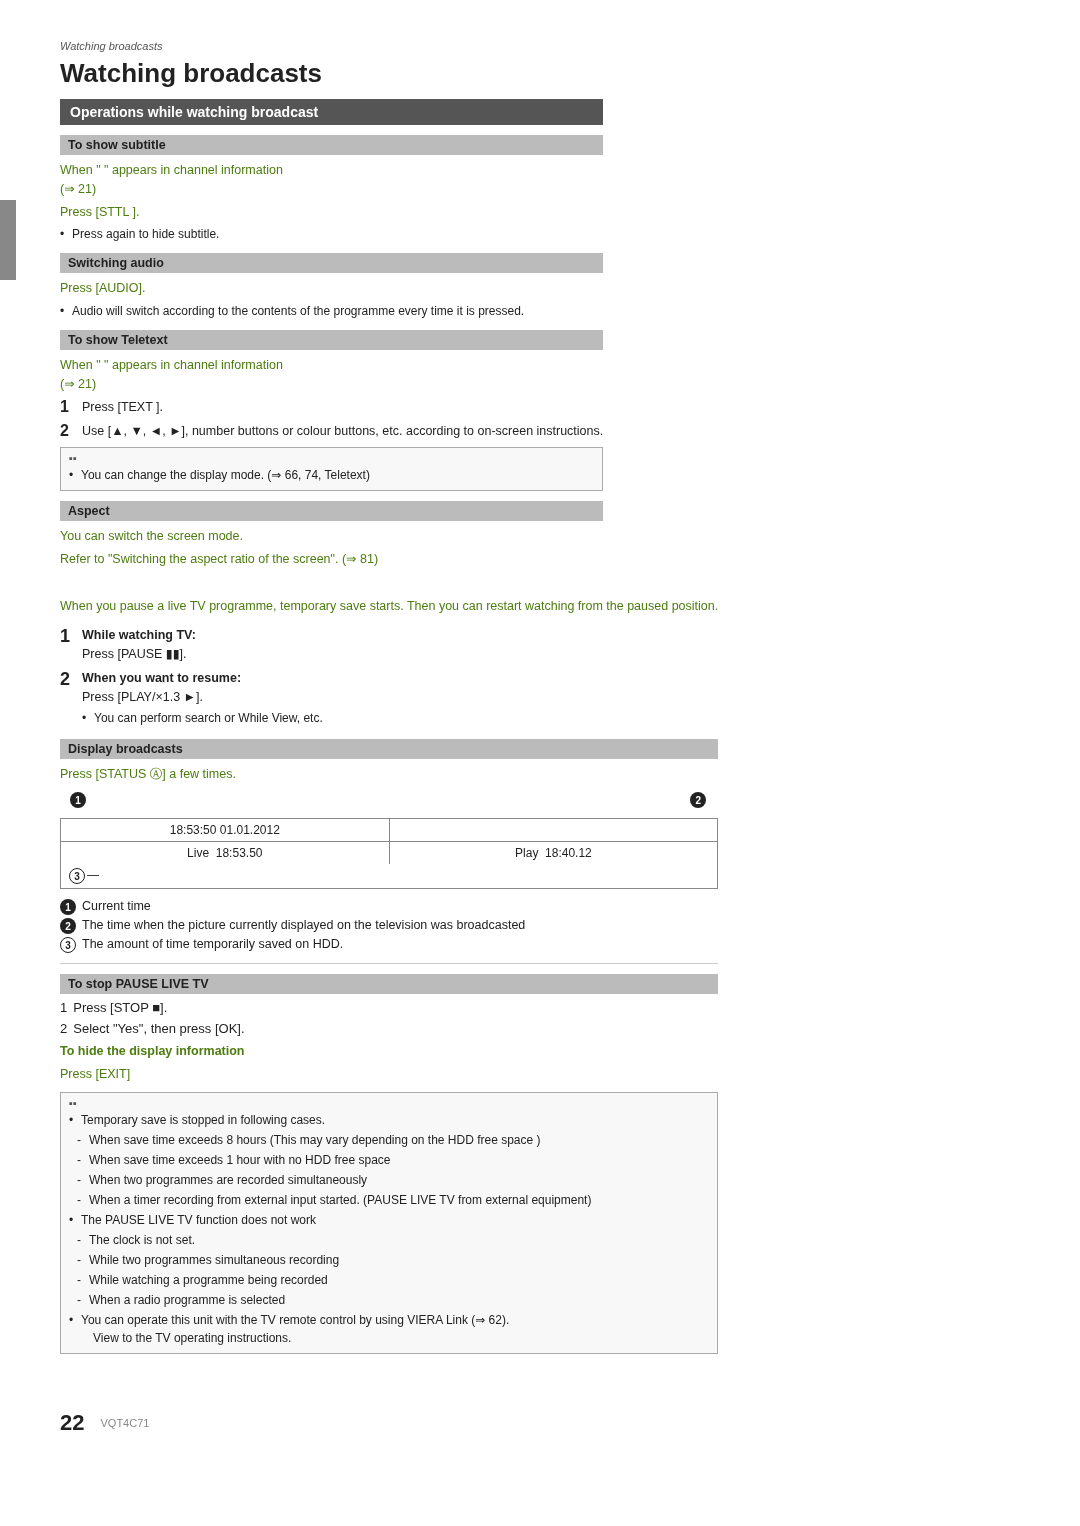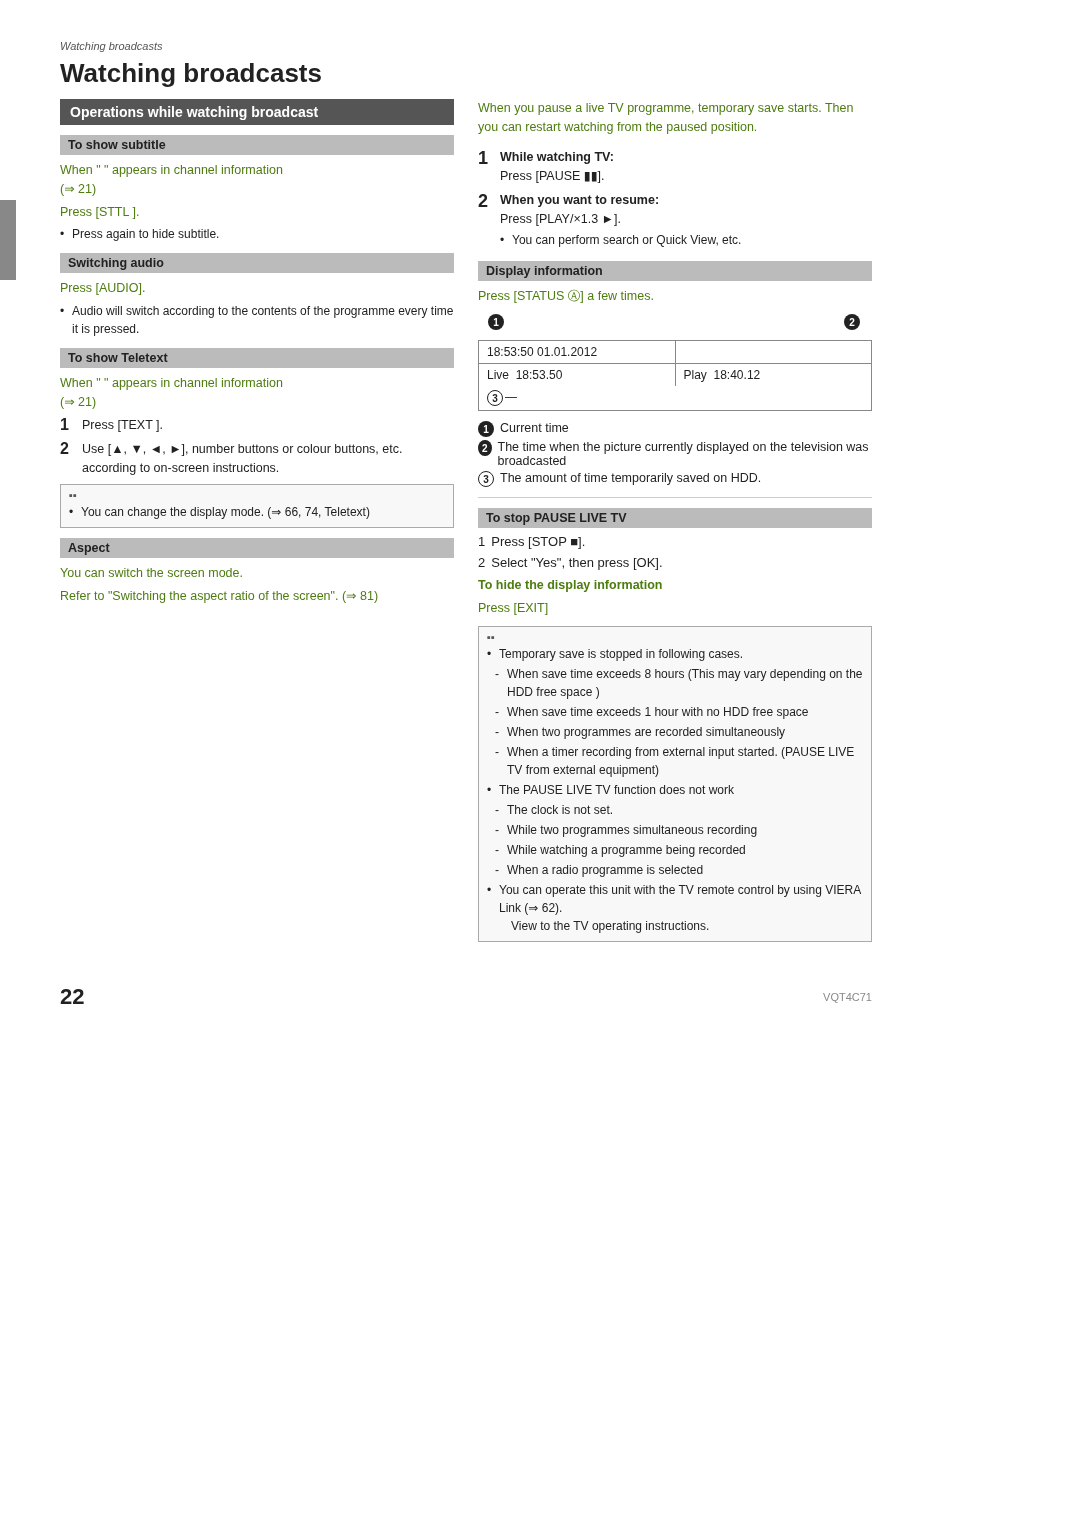--- a/index.html
+++ b/index.html
@@ -28,20 +28,21 @@
     .page-title {
       font-size: 26px;
       font-weight: bold;
       color: #222;
       margin-bottom: 10px;
     }
     .two-col {
       display: flex;
       gap: 24px;
       align-items: flex-start;
+      flex-direction: column;
     }
     .left-col {
       flex: 1;
       min-width: 0;
     }
     .right-col {
       flex: 1;
       min-width: 0;
     }
     .section-header-dark {
@@ -131,20 +132,21 @@
     }
     .divider {
       border: none;
       border-top: 1px solid #ccc;
       margin: 10px 0;
     }
     .display-info-box {
       border: 1px solid #888;
       margin: 10px 0;
       font-size: 12px;
+      text-align: center;
     }
     .display-info-inner {
       display: flex;
       border-bottom: 1px solid #888;
     }
     .display-info-top {
       padding: 4px 8px;
       border-right: 1px solid #888;
       flex: 1;
       position: relative;
@@ -178,23 +180,22 @@
       left: 0;
       top: 200px;
       width: 16px;
       height: 80px;
       background: #888;
     }
     .page-footer {
       display: flex;
       align-items: center;
       gap: 16px;
-      margin-top: 30px;
+      margin-top: 44px;
       padding-top: 6px;
-      justify-content: space-between;
     }
     .page-num {
       font-size: 22px;
       font-weight: bold;
       color: #222;
     }
     .vqt-code {
       font-size: 11px;
       color: #888;
     }
@@ -276,25 +277,25 @@
         <div class="step-content">
           <span class="bold">While watching TV:</span><br>
           Press [PAUSE ▮▮].
         </div>
       </div>
       <div class="numbered-step">
         <span class="step-num" style="font-size:18px; font-weight:bold;">2</span>
         <div class="step-content">
           <span class="bold">When you want to resume:</span><br>
           Press [PLAY/×1.3 ►].<br>
-          <div class="bullet-item" style="margin-top:2px;">You can perform search or Quick View, etc.</div>
-        </div>
-      </div>
-
-      <div class="section-subheader">Display information</div>
+          <div class="bullet-item" style="margin-top:2px;">You can perform search or While View, etc.</div>
+        </div>
+      </div>
+
+      <div class="section-subheader">Display broadcasts</div>
       <p class="para">Press [STATUS Ⓐ] a few times.</p>
 
       <div style="position:relative; margin: 8px 0 6px 0;">
 
         <div style="display:flex; justify-content:space-between; margin-bottom:2px; padding: 0 10px;">
           <span><span class="circle-num">1</span></span>
           <span><span class="circle-num">2</span></span>
         </div>
         <div class="display-info-box">
           <div class="display-info-inner">

